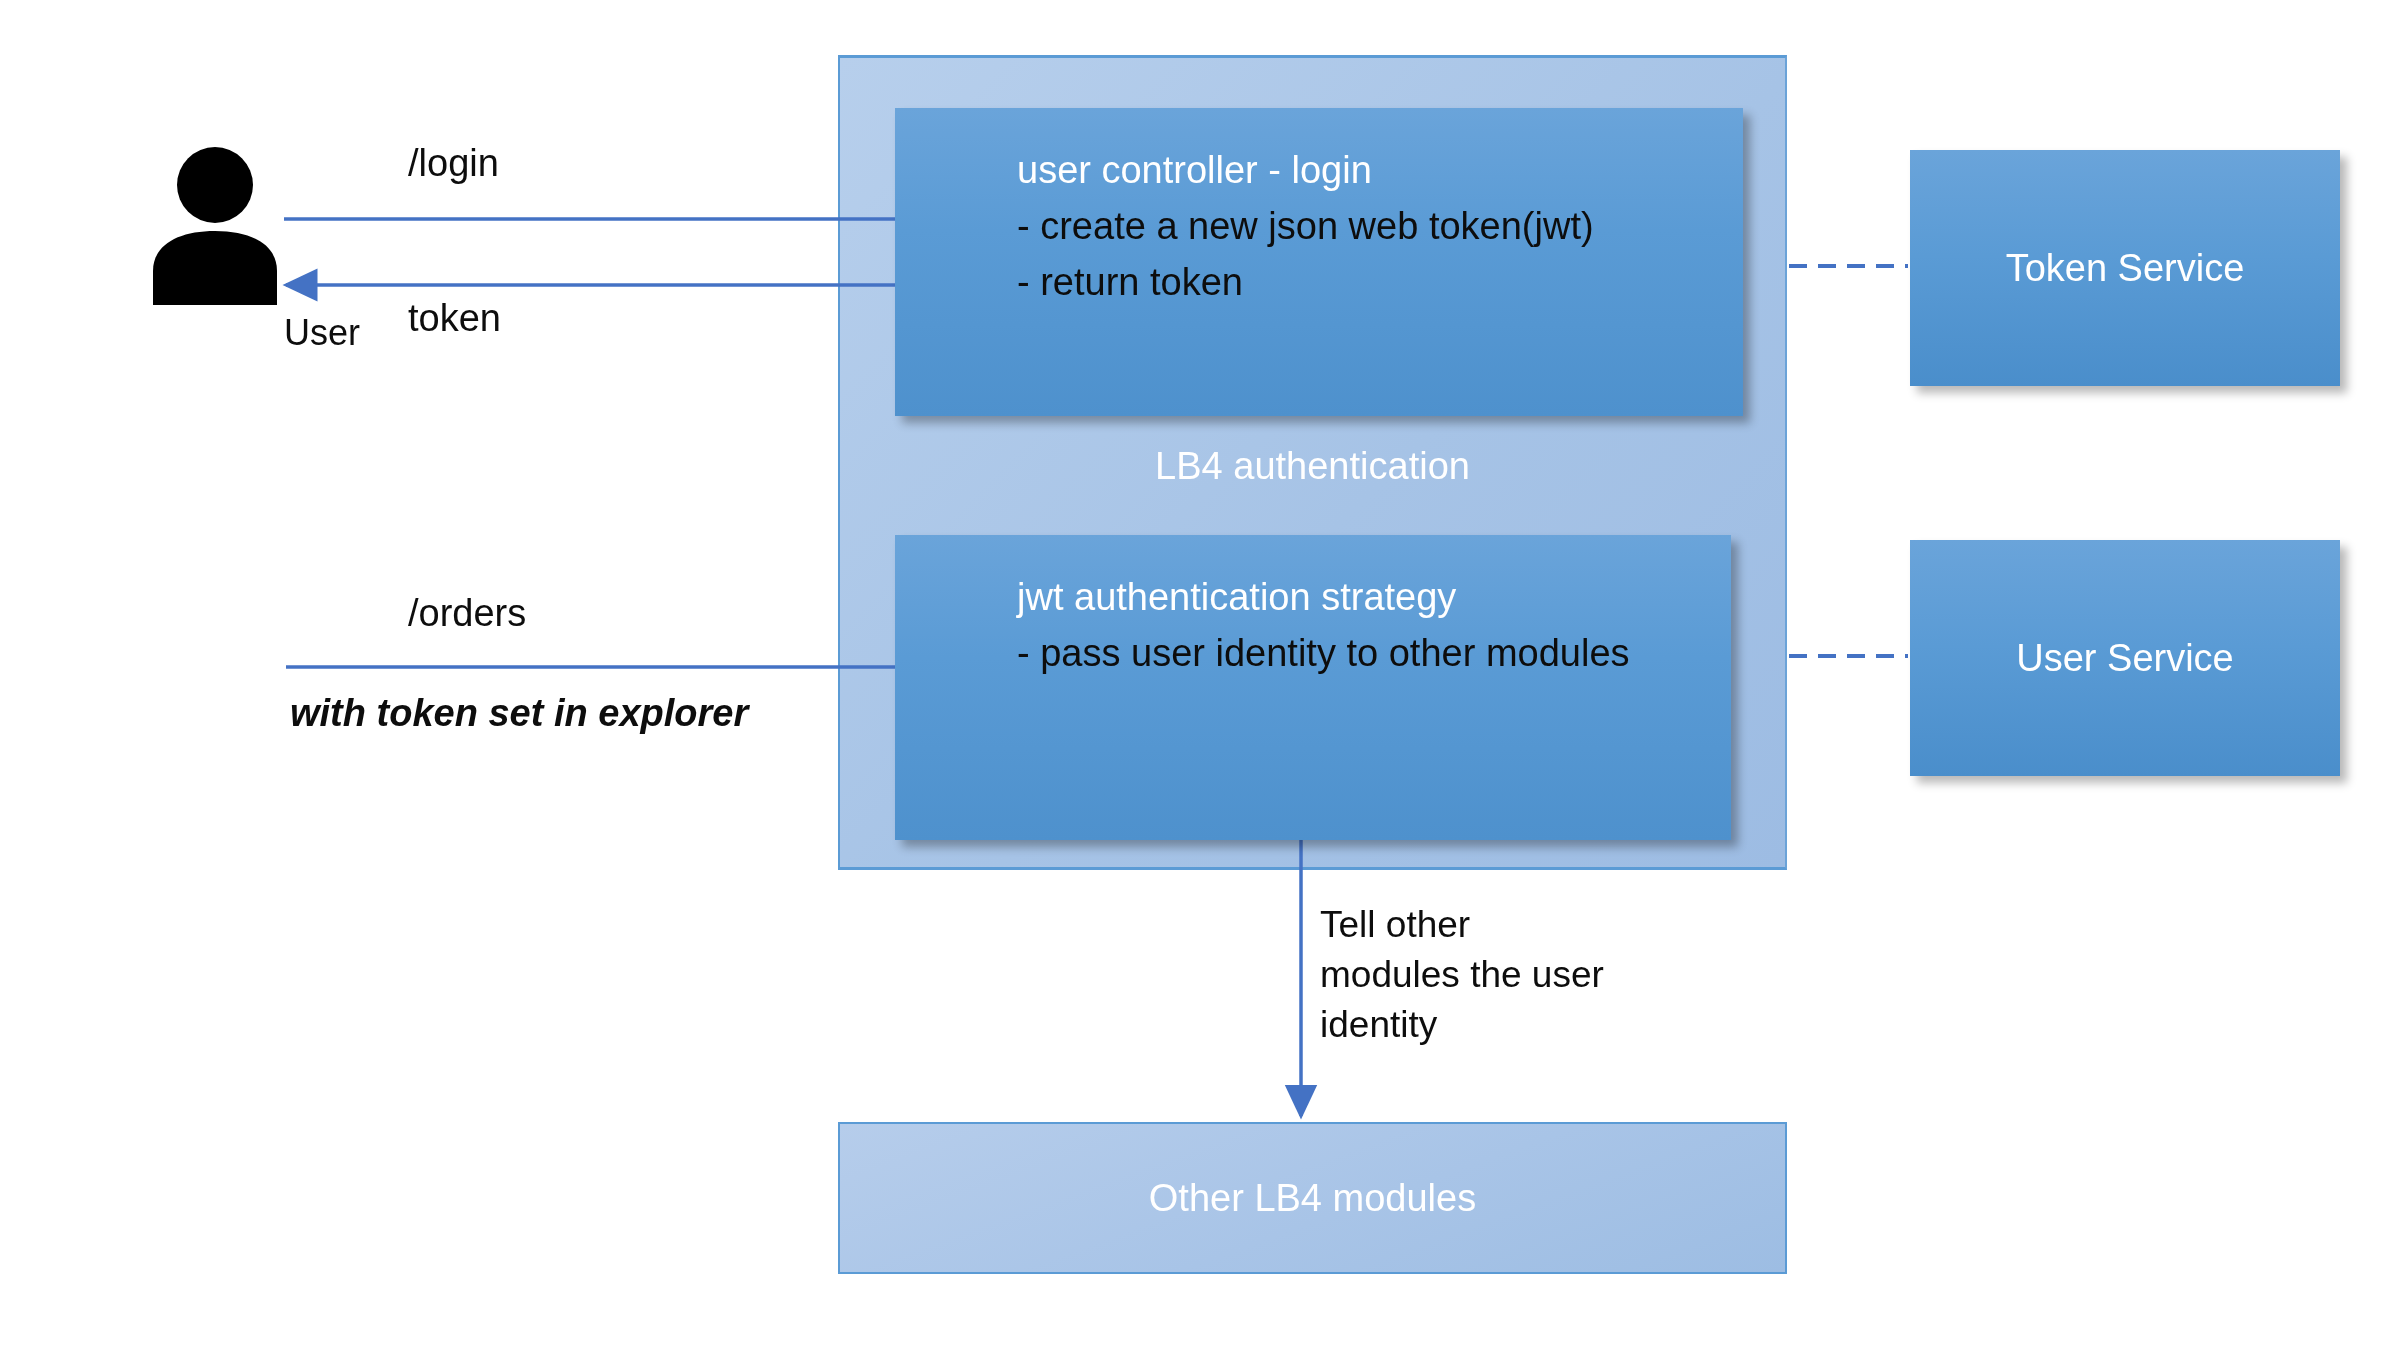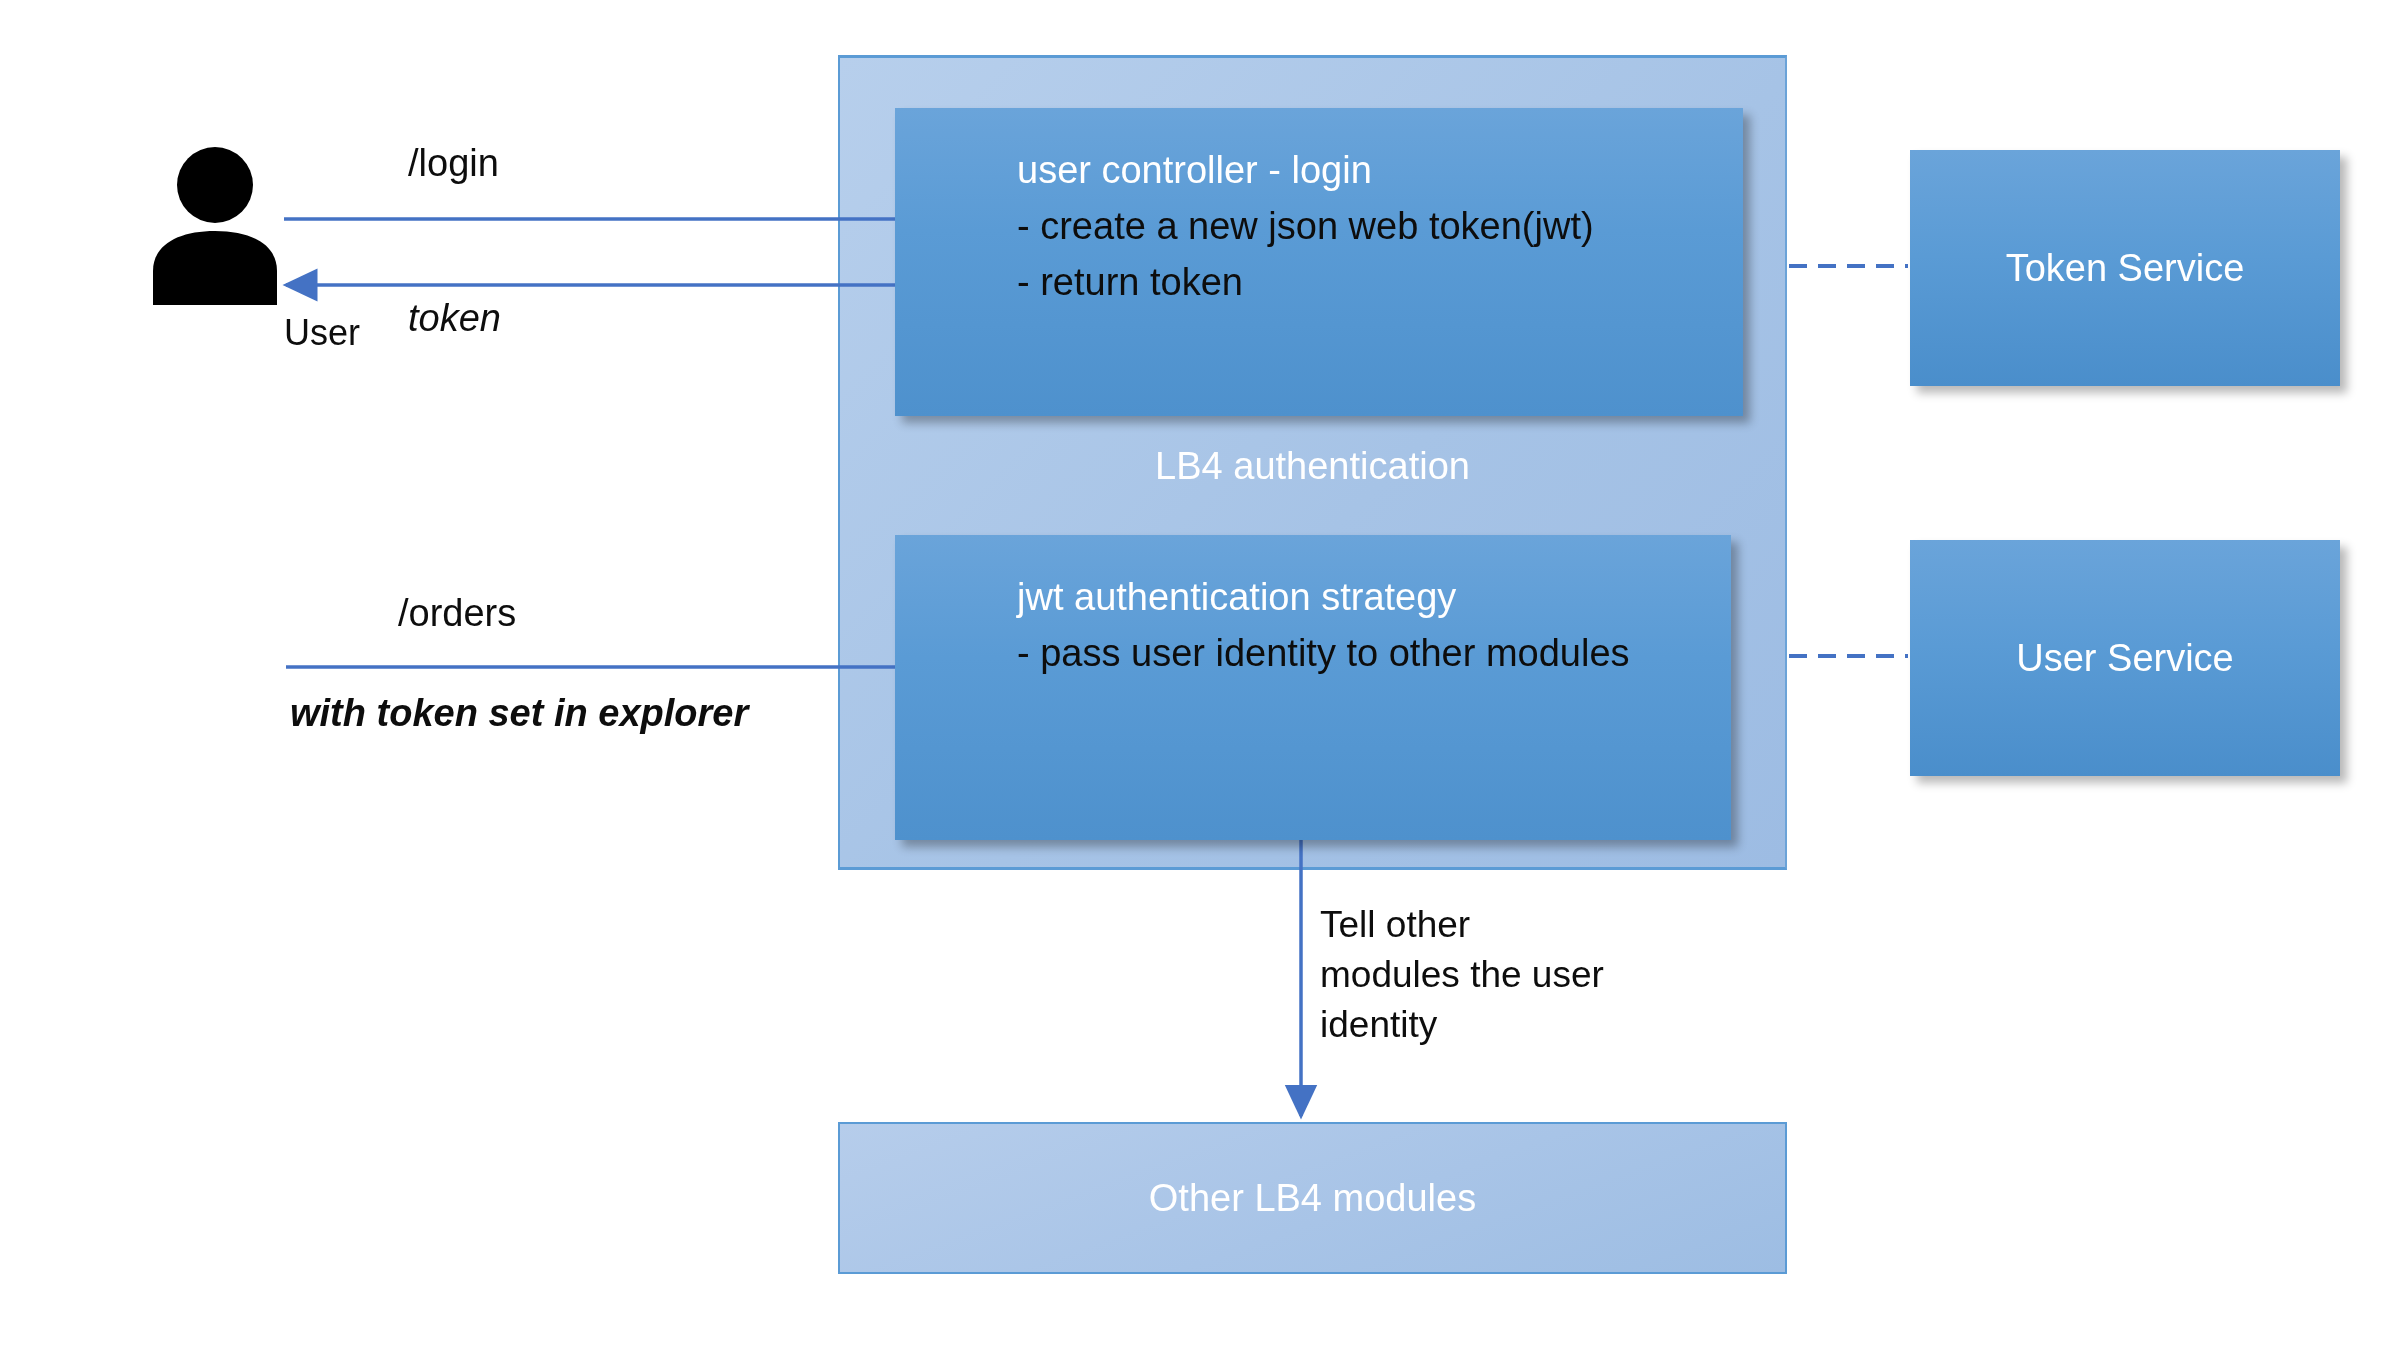--- a/index.html
+++ b/index.html
@@ -148,22 +148,22 @@
   }
   .edge-label.italic { font-style: italic; font-weight: 600; }
   .edge-label-multiline {
     color: #0d0d0d;
     font-size: 37px;
     line-height: 50px;
     width: 300px;
   }
 
   #label-login   { left: 408px;  top: 140px; text-align: right; }
-  #label-token   { left: 408px;  top: 295px; font-style: italic; }
-  #label-orders  { left: 398px;  top: 590px; }
+  #label-token   { left: 408px;  top: 295px; }
+  #label-orders  { left: 408px;  top: 590px; }
   #label-with-token { left: 290px; top: 690px; }
   #label-tell-modules { left: 1320px; top: 900px; }
 
   
   #connectors {
     position: absolute;
     left: 0; top: 0;
     width: 2386px;
     height: 1350px;
     pointer-events: none;

